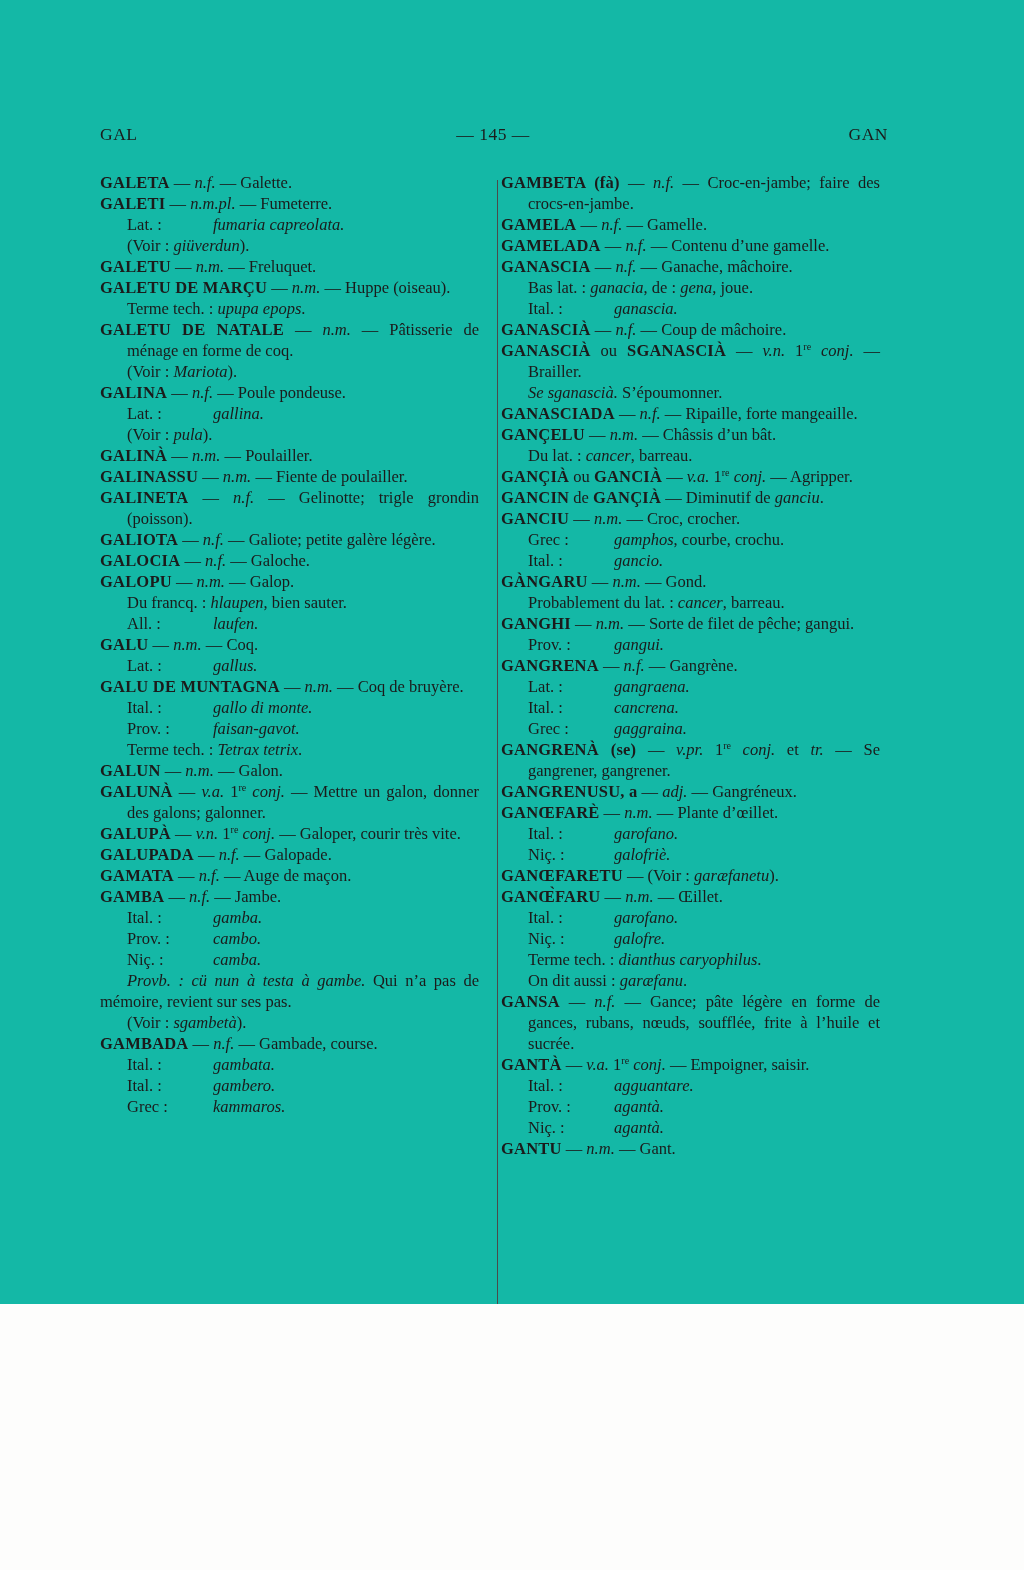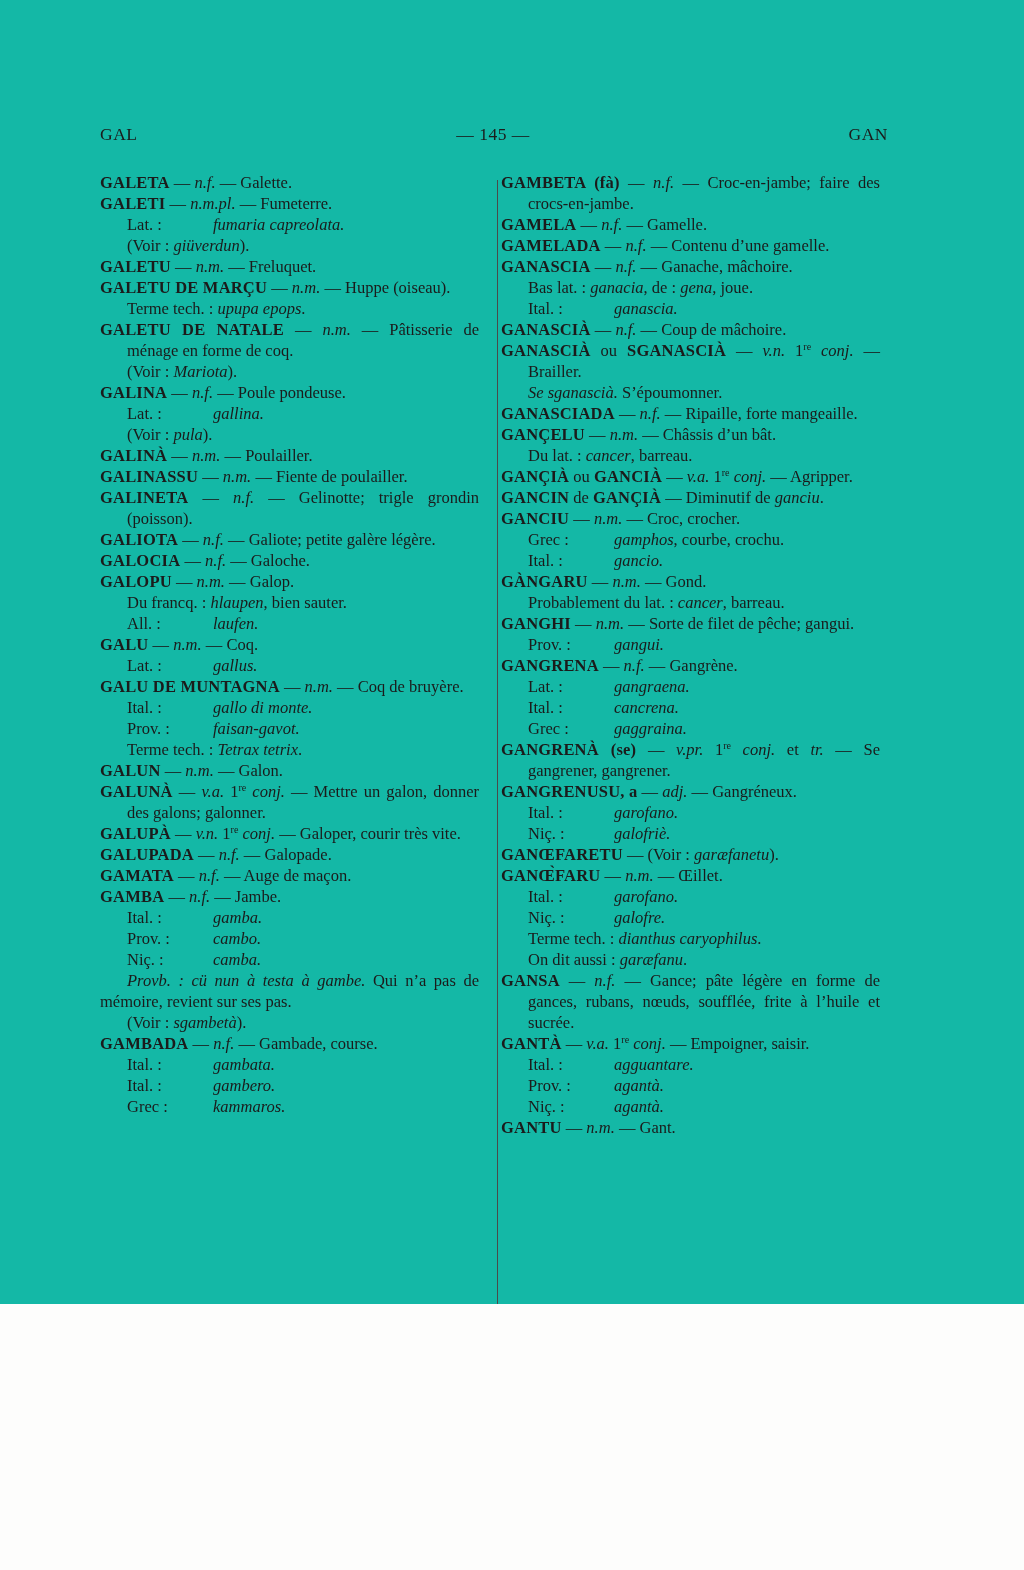--- a/index.html
+++ b/index.html
@@ -220,20 +220,21 @@
           <p class="p t"><span class="lbl">Ital. :</span><span class="seg-i">cancrena.</span></p>
           <p class="p t"><span class="lbl">Grec :</span><span class="seg-i">gaggraina.</span></p>
         </div>
         <div class="entry">
           <p class="p e"><span class="seg-b">GANGRENÀ (se)</span><span class="seg-r"> — </span><span class="seg-i">v.pr.</span><span class="seg-r"> 1</span><span class="seg-sup">re</span><span class="seg-r"> </span><span class="seg-i">conj.</span><span class="seg-r"> et </span><span class="seg-i">tr.</span><span class="seg-r"> — Se gangrener, gangrener.</span></p>
         </div>
         <div class="entry">
           <p class="p e"><span class="seg-b">GANGRENUSU, a</span><span class="seg-r"> — </span><span class="seg-i">adj.</span><span class="seg-r"> — Gangréneux.</span></p>
         </div>
         <div class="entry">
+          <p class="p e"><span class="seg-b">GANŒFARÈ</span><span class="seg-r"> — </span><span class="seg-i">n.m.</span><span class="seg-r"> — Plante d’œillet.</span></p>
           <p class="p t"><span class="lbl">Ital. :</span><span class="seg-i">garofano.</span></p>
           <p class="p t"><span class="lbl">Niç. :</span><span class="seg-i">galofriè.</span></p>
         </div>
         <div class="entry">
           <p class="p e"><span class="seg-b">GANŒFARETU</span><span class="seg-r"> — (Voir : </span><span class="seg-i">garæfanetu</span><span class="seg-r">).</span></p>
         </div>
         <div class="entry">
           <p class="p e"><span class="seg-b">GANŒ̀FARU</span><span class="seg-r"> — </span><span class="seg-i">n.m.</span><span class="seg-r"> — Œillet.</span></p>
           <p class="p t"><span class="lbl">Ital. :</span><span class="seg-i">garofano.</span></p>
           <p class="p t"><span class="lbl">Niç. :</span><span class="seg-i">galofre.</span></p>

